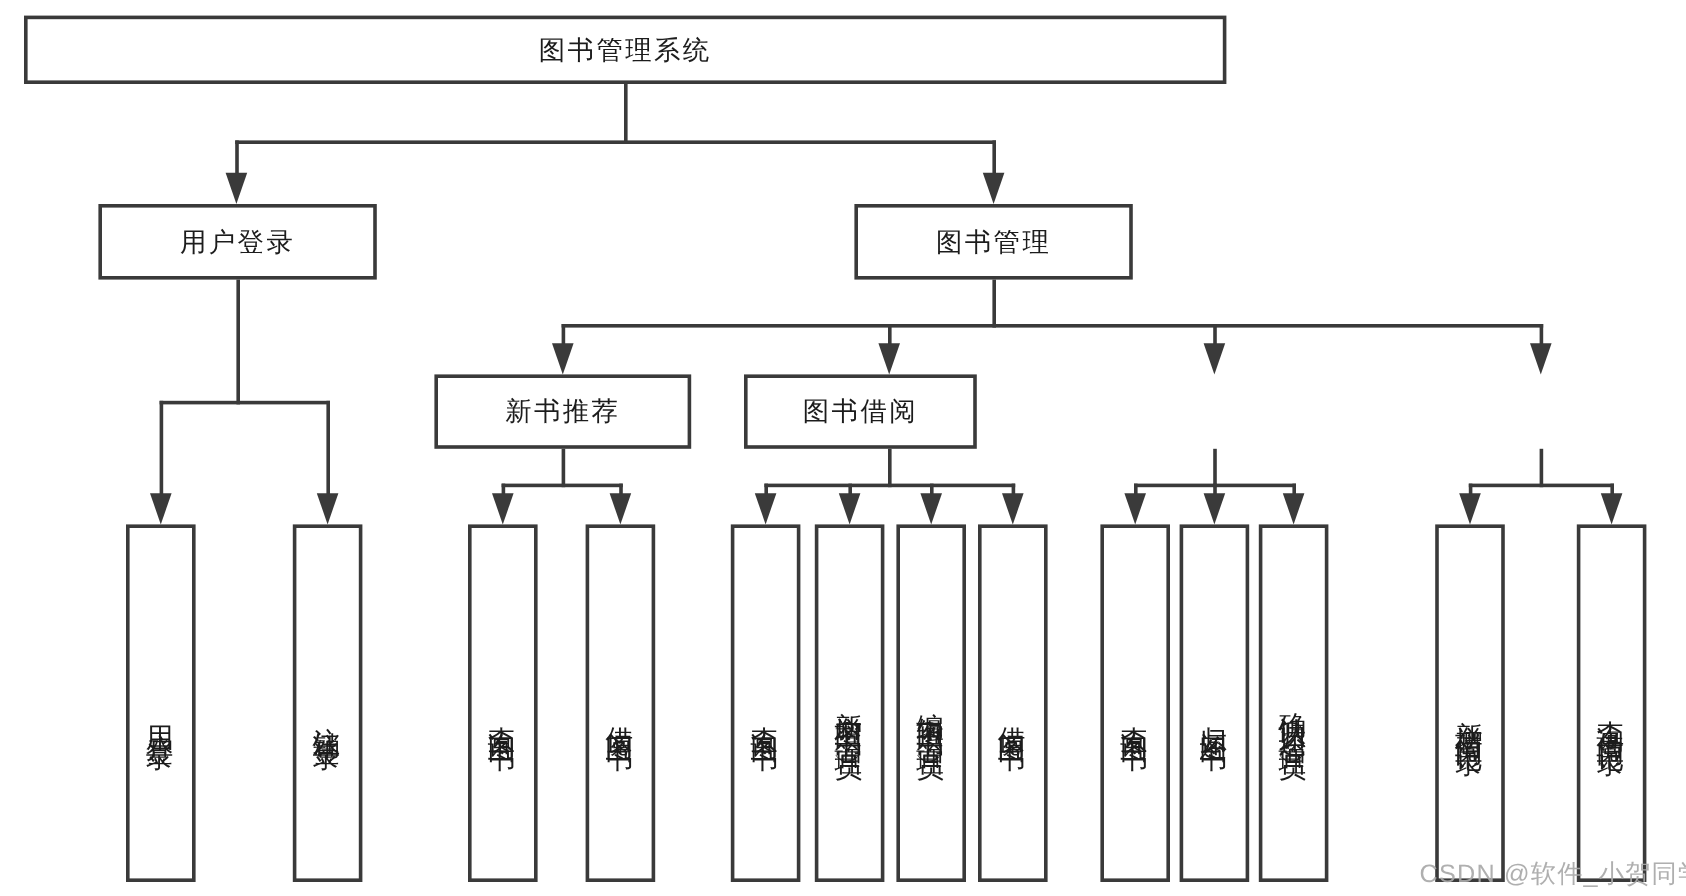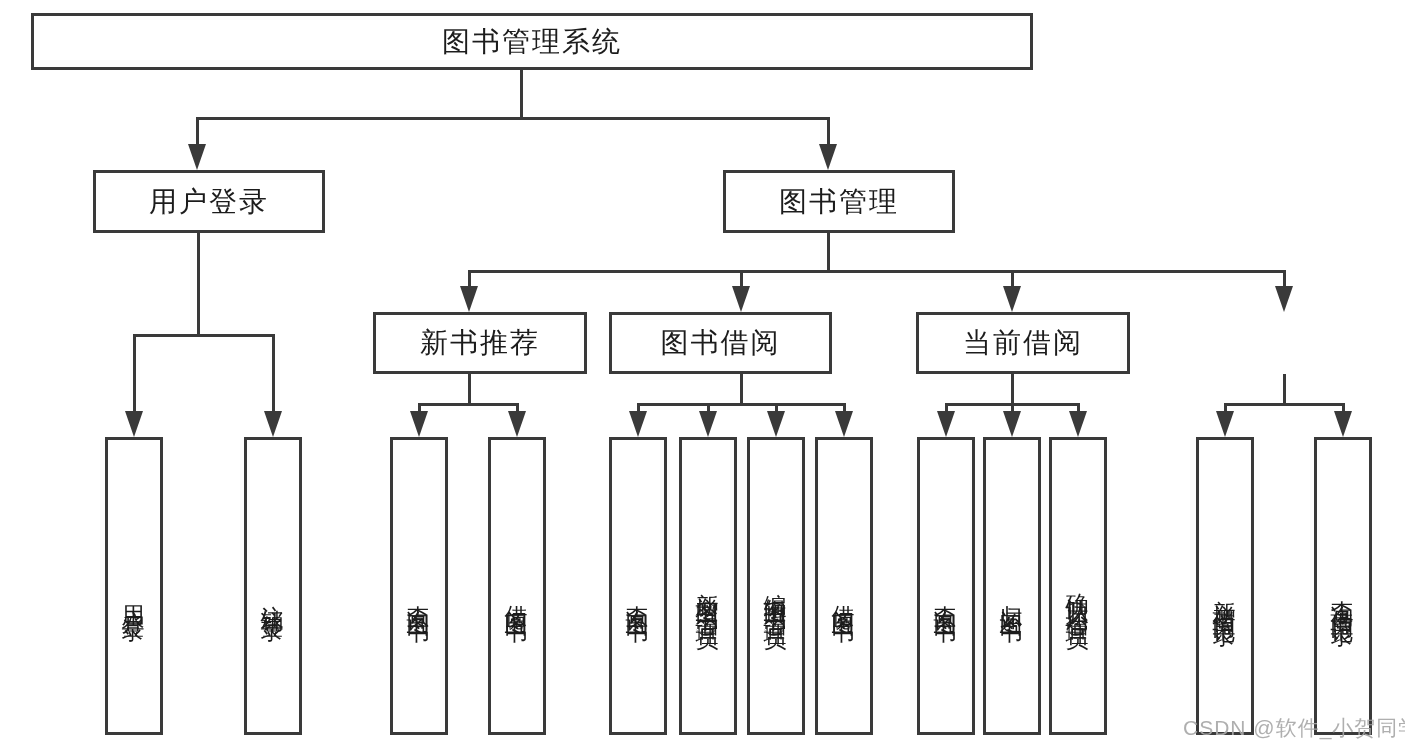--- a/index.html
+++ b/index.html
@@ -16,21 +16,21 @@
   }
   
   .box{
     position:absolute;
     border:3px solid var(--line);
     background:#ffffff;
     box-sizing:border-box;
     display:flex;align-items:center;justify-content:center;
     color:var(--text);
   }
-  .box.h{font-size:28px;letter-spacing:2px;margin-left:11px;}
+  .box.h{font-size:22px;letter-spacing:2px;}
   .box.v{
     font-size:23px;
     letter-spacing:5px;
     padding-top:22px;
   }
   .box.v span{
     writing-mode:vertical-rl;
     text-orientation:mixed;
     display:block;
   }
@@ -65,25 +65,22 @@
   <div class="box h" style="left:82px;top:170px;width:232px;height:63px">
     <span>用户登录</span>
   </div>
   <div class="box h" style="left:362px;top:312px;width:214px;height:62px">
     <span>新书推荐</span>
   </div>
 
   <div class="box h" style="left:712px;top:170px;width:232px;height:63px">
     <span>图书管理</span>
   </div>
-  <div class="box h" style="left:598px;top:312px;width:223px;height:62px">
+  <div class="box h" style="left:620px;top:312px;width:194px;height:62px">
     <span>图书借阅</span>
-  </div>
-  <div class="box h" style="left:905px;top:312px;width:214px;height:62px">
-    <span>当前借阅</span>
   </div>
 
   <div class="box v" style="left:105px;top:437px;width:58px;height:298px">
     <span>用户登录</span>
   </div>
   <div class="box v" style="left:244px;top:437px;width:58px;height:298px">
     <span>注销登录</span>
   </div>
 
   <div class="box v" style="left:390px;top:437px;width:58px;height:298px">

